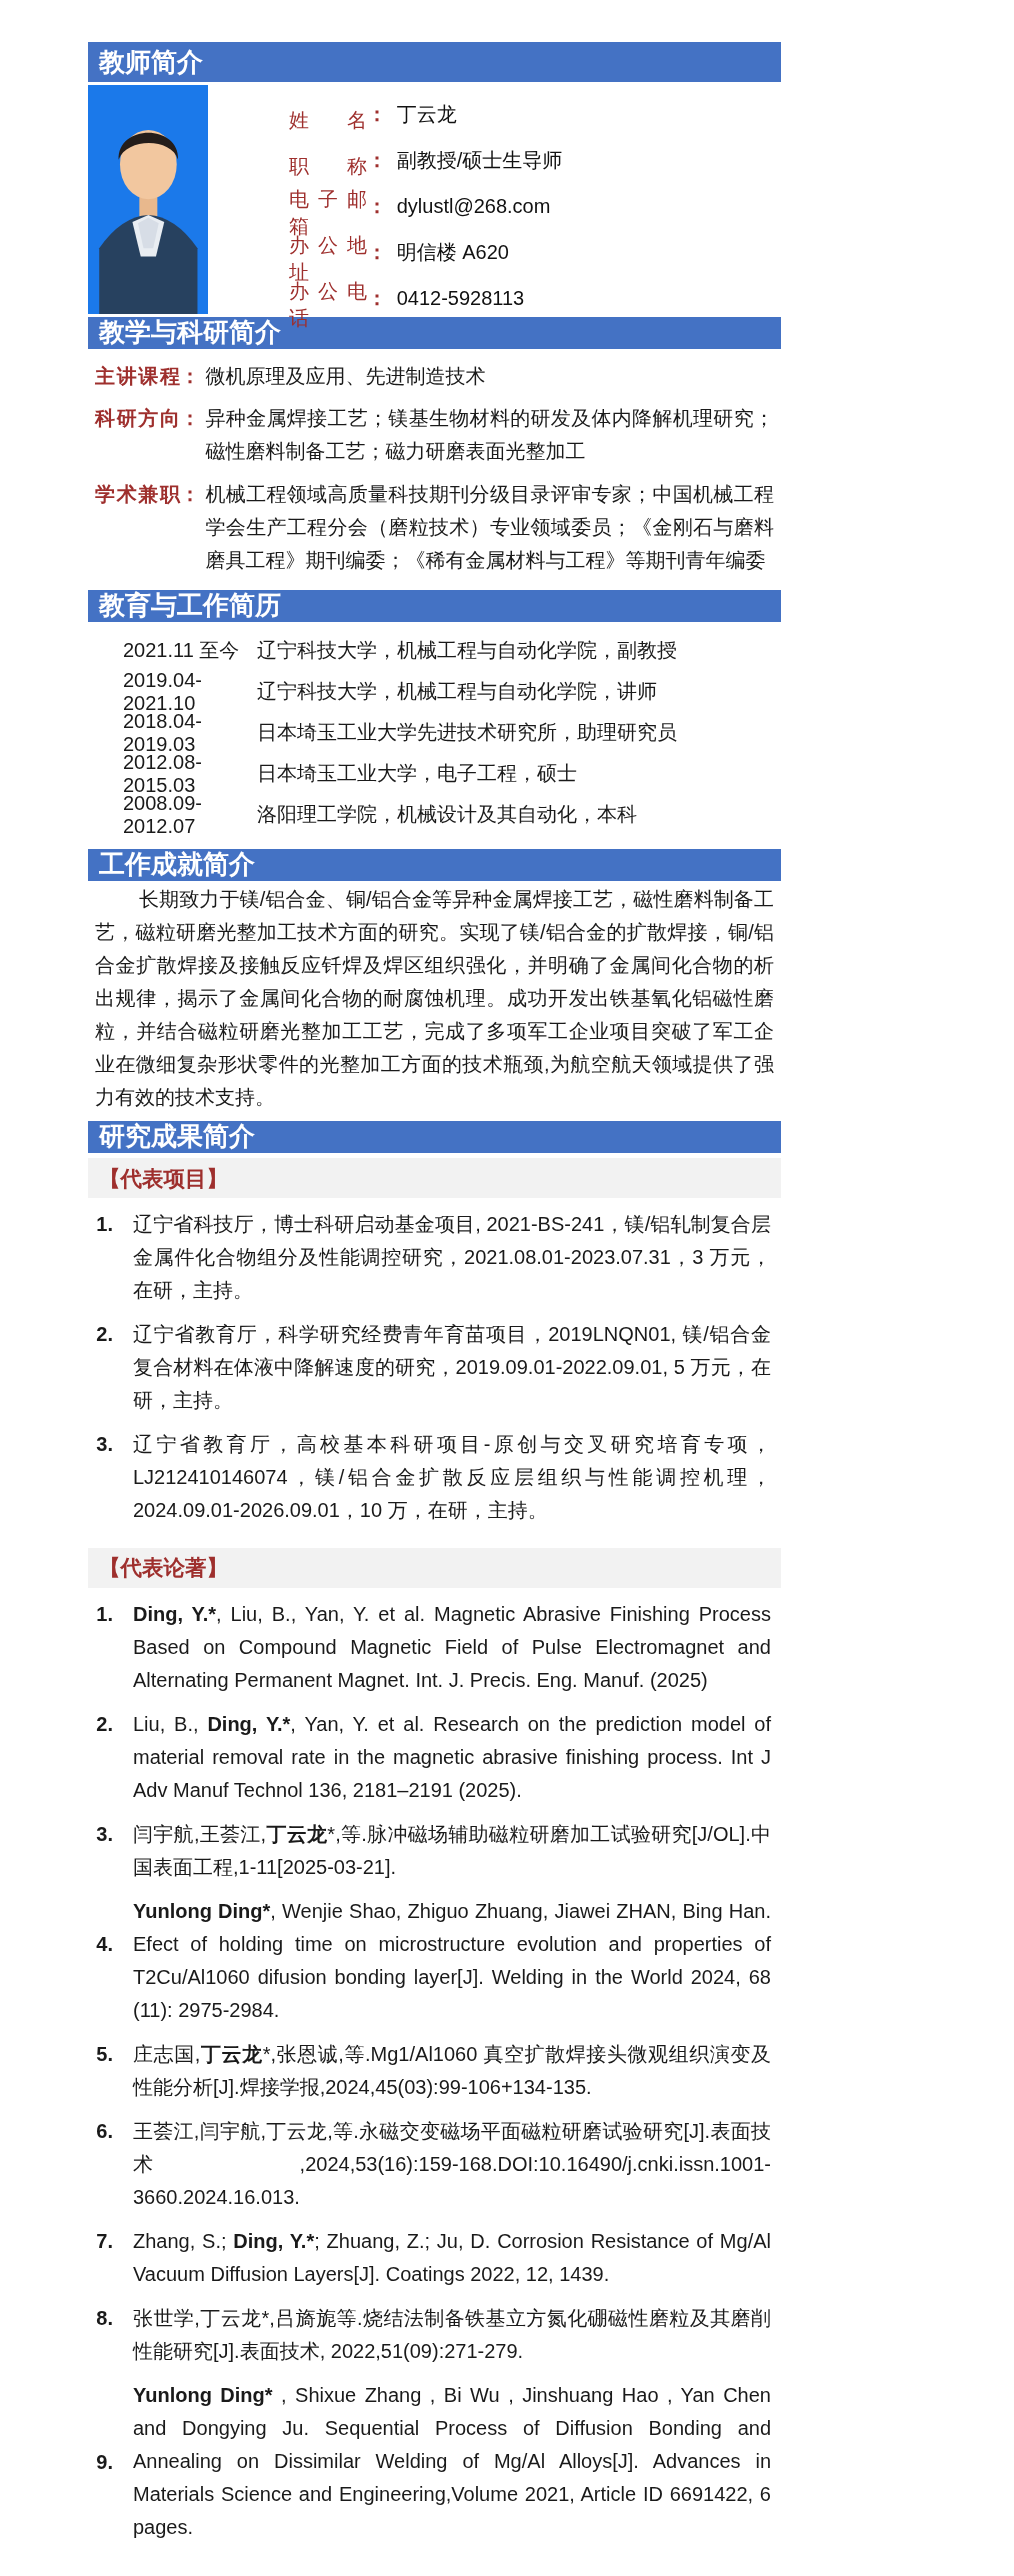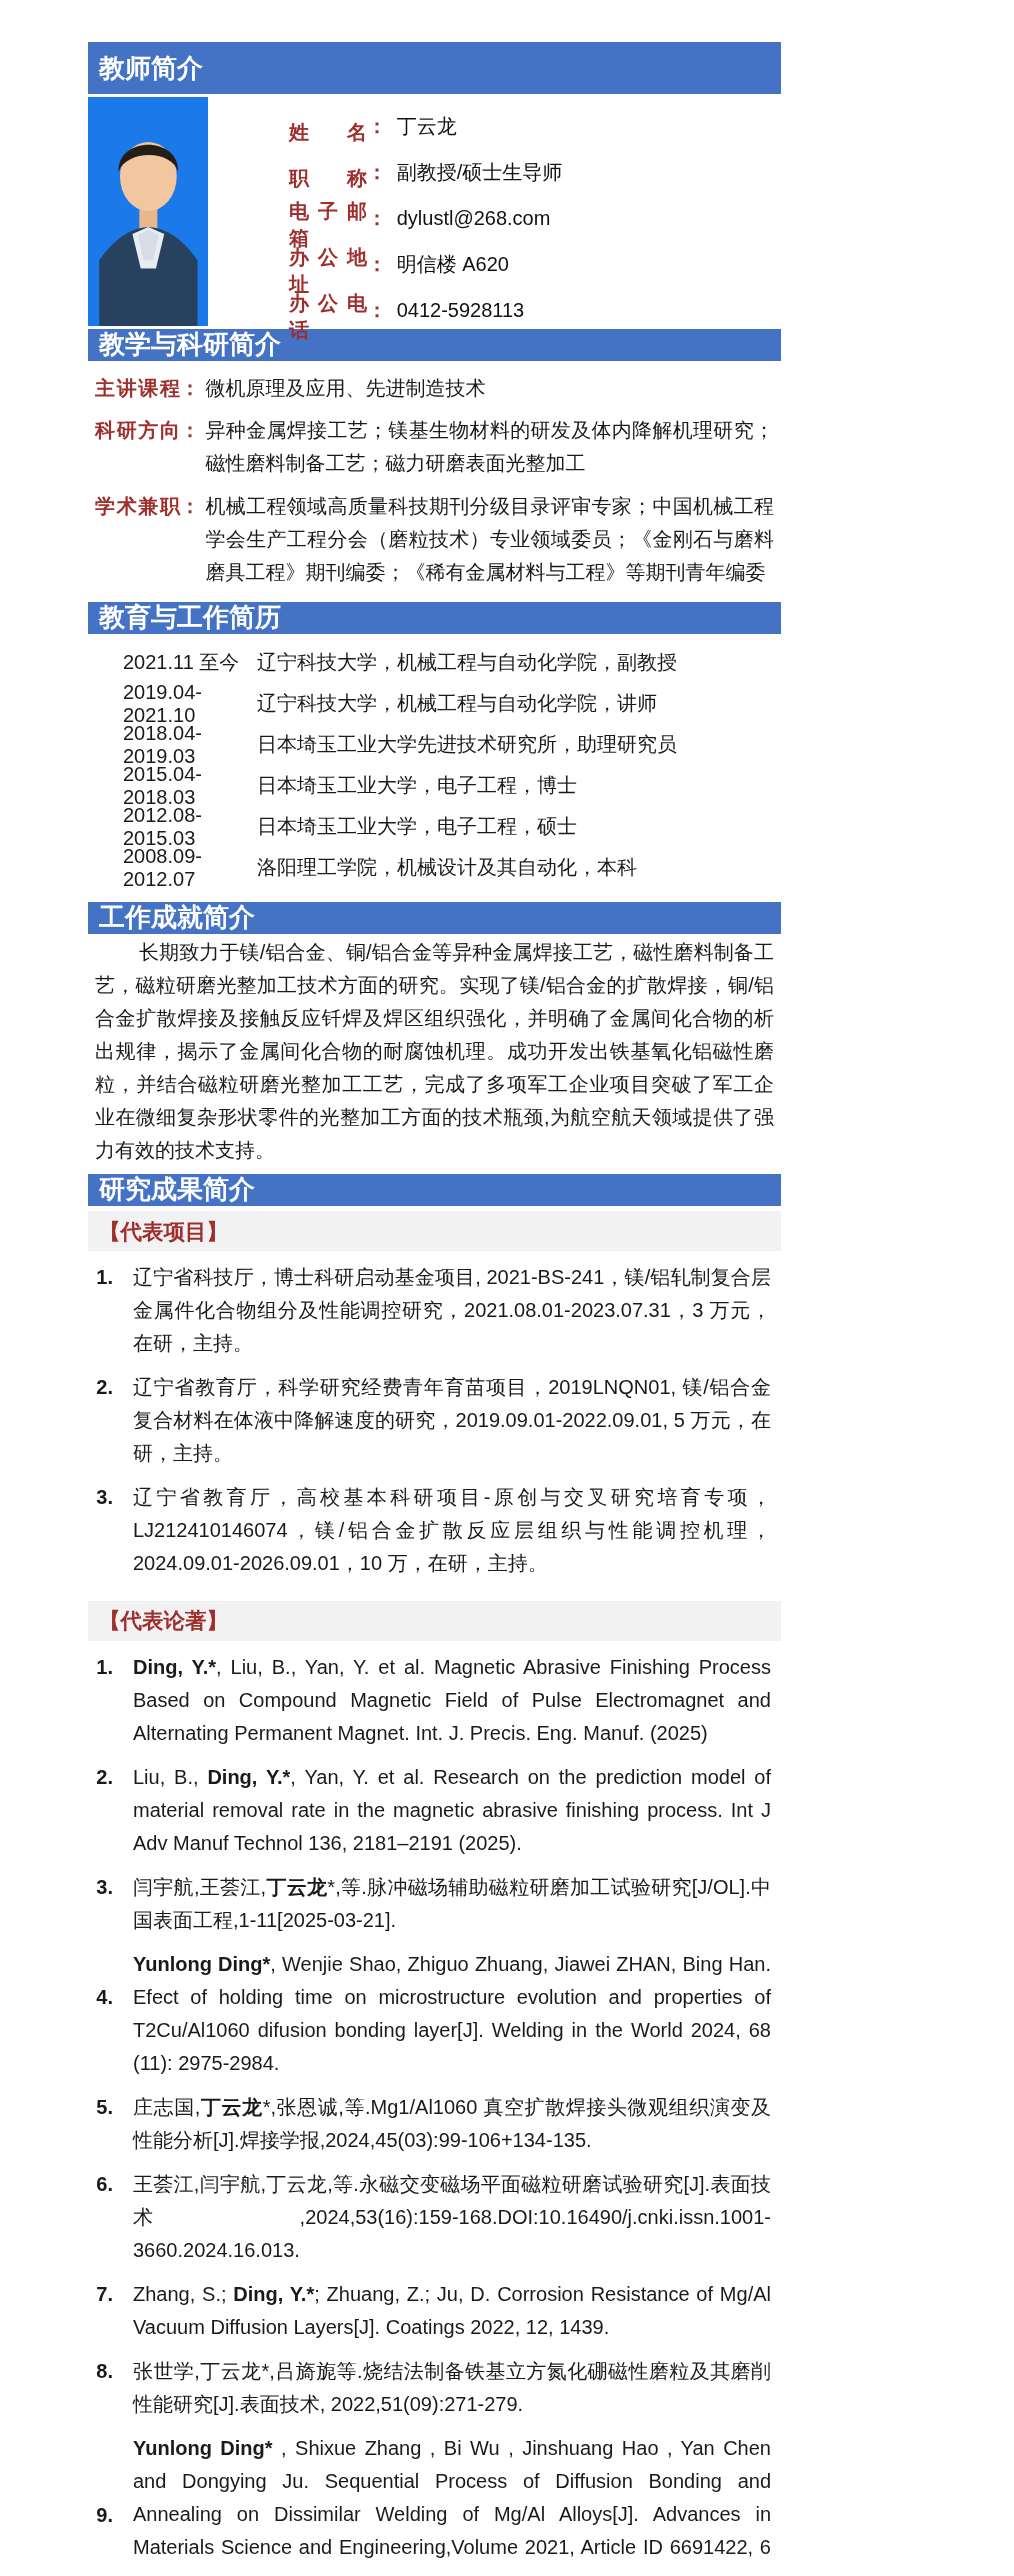--- a/index.html
+++ b/index.html
@@ -13,30 +13,30 @@
   body{
     width:1015px;height:2576px;background:#ffffff;overflow:hidden;
     font-family:"Liberation Sans","DejaVu Sans",sans-serif;color:#1a1a1a;
   }
   .content{width:693px;margin-left:88px;padding-top:42px;}
 
   .banner{
     background:var(--blue);color:#ffffff;font-weight:bold;font-size:26px;
     height:32px;display:flex;align-items:center;padding:0 11px;
   }
-  .banner.first{height:52px;}
+  .banner.first{height:40px;}
 
   
   .profile{display:flex;margin-top:2.8px;height:232px;}
   .photo{width:120px;height:229px;flex:0 0 120px;background:var(--photo);}
   .photo svg{display:block;width:120px;height:229px;}
   .info{margin-left:81px;padding-top:7px;}
   .info-row{height:46px;display:flex;align-items:center;font-size:20px;}
   .info-label{
-    color:var(--red);font-weight:bold;display:inline-block;width:78px;
+    color:var(--red);font-weight:normal;display:inline-block;width:78px;
     text-align:justify;text-align-last:justify;margin-top:12px;
   }
   .info-colon{color:var(--red);font-weight:bold;margin-right:9.7px;}
   .info-value{color:#111;}
 
   
   .teach{padding:11px 7px 2.8px 7px;}
   .teach-row{display:flex;font-size:20px;line-height:33px;margin-bottom:9.7px;}
   .teach-label{
     color:var(--red);font-weight:bold;flex:0 0 85px;width:85px;
@@ -166,24 +166,20 @@
       <div class="tl-row">
         <span class="tl-period">2019.04-2021.10</span>
         <span class="tl-detail">辽宁科技大学，机械工程与自动化学院，讲师</span>
       </div>
 
       <div class="tl-row">
         <span class="tl-period">2018.04-2019.03</span>
         <span class="tl-detail">日本埼玉工业大学先进技术研究所，助理研究员</span>
       </div>
 
-      <div class="tl-row">
-        <span class="tl-period">2015.04-2018.03</span>
-        <span class="tl-detail">日本埼玉工业大学，电子工程，博士</span>
-      </div>
 
       <div class="tl-row">
         <span class="tl-period">2012.08-2015.03</span>
         <span class="tl-detail">日本埼玉工业大学，电子工程，硕士</span>
       </div>
 
       <div class="tl-row">
         <span class="tl-period">2008.09-2012.07</span>
         <span class="tl-detail">洛阳理工学院，机械设计及其自动化，本科</span>
       </div>

